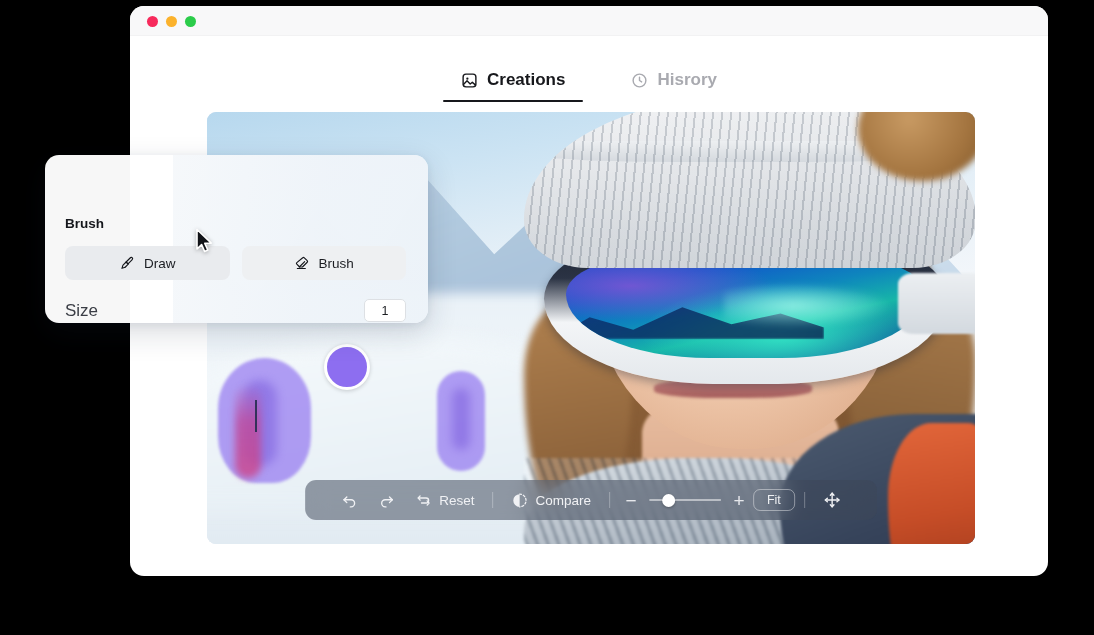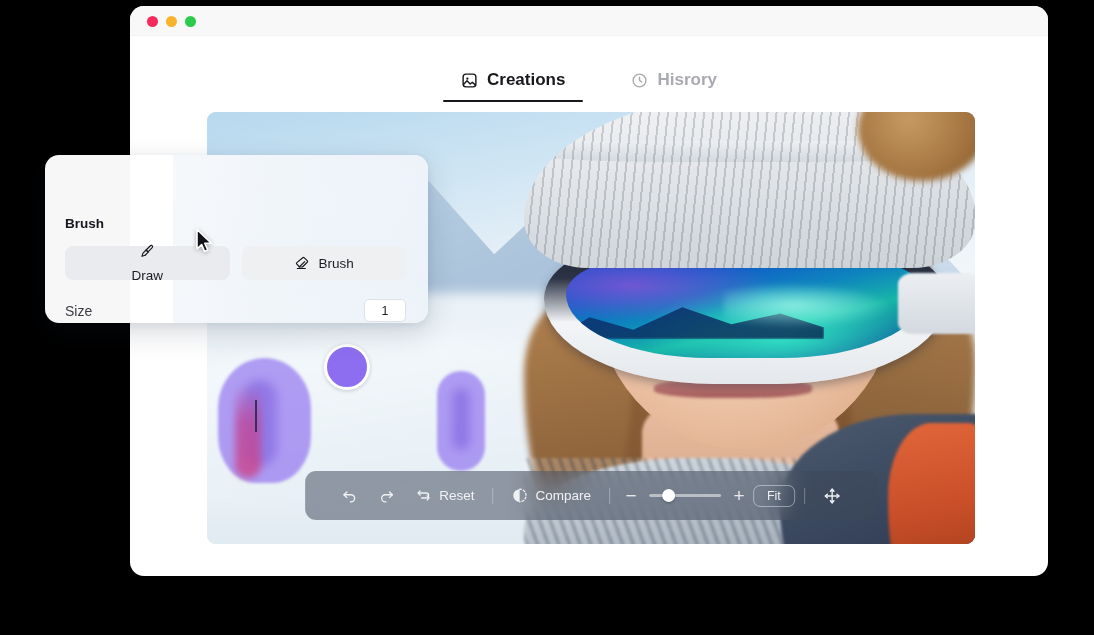--- a/index.html
+++ b/index.html
@@ -352,21 +352,21 @@
   }
 
   
   .toolbar {
     position: absolute;
     left: 50%;
     transform: translateX(-50%);
     bottom: 24px;
     display: flex;
     align-items: center;
-    height: 49px;
+    height: 40px;
     padding: 0 27px;
     gap: 2px;
     border-radius: 11px;
     background: rgba(62,70,88,.52);
     backdrop-filter: blur(12px);
     -webkit-backdrop-filter: blur(12px);
     color: #ffffff;
   }
   .tb-btn {
     display: flex;
@@ -461,29 +461,29 @@
     align-items: center;
     justify-content: center;
     gap: 9px;
     height: 34px;
     border-radius: 8px;
     background: #eef0f2;
     font-size: 13.5px;
     color: #1b1d22;
     cursor: pointer;
   }
-  .bp-mode.selected { background: #e9ebee; flex-direction: column; }
+  .bp-mode.selected { background: #e9ebee; }
 
   .bp-size-row {
     display: flex;
     align-items: center;
     justify-content: space-between;
     margin-top: 19px;
   }
-  .bp-size-label { font-size: 14px; color: #3a3d45; }
+  .bp-size-label { font-size: 17px; color: #3a3d45; }
   .bp-size-value {
     width: 42px; height: 23px;
     border: 1px solid #dde0e4;
     border-radius: 5px;
     background: #ffffff;
     font-size: 12.5px;
     color: #1b1d22;
     display: flex;
     align-items: center;
     justify-content: center;

